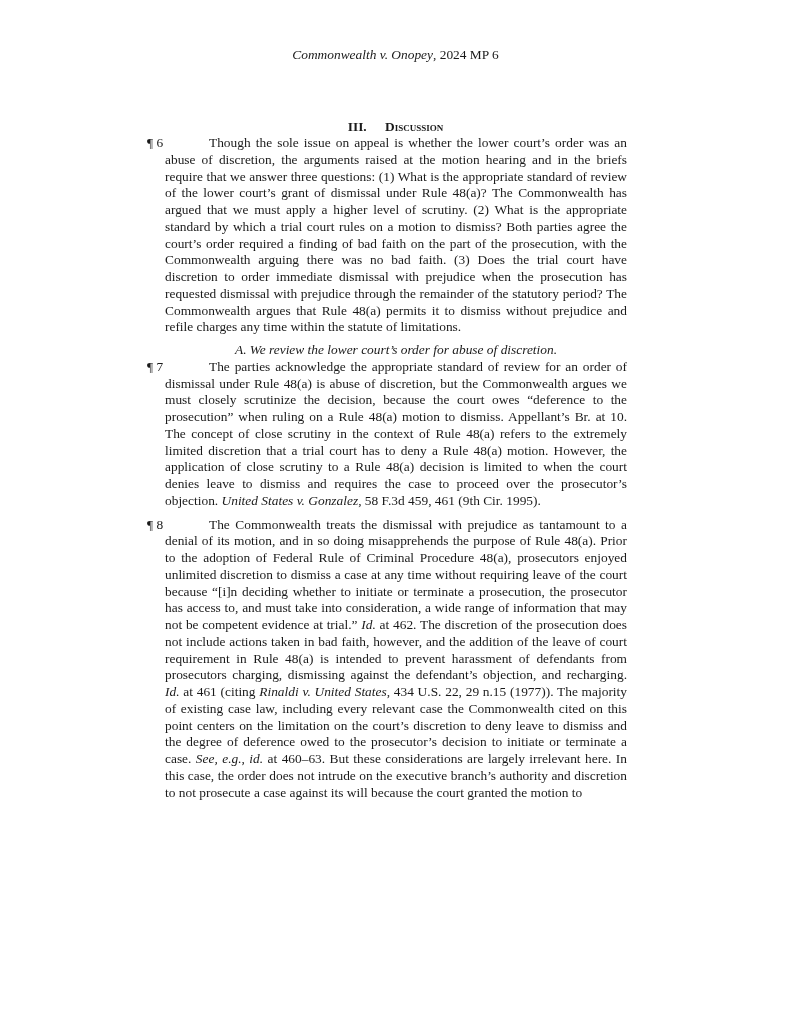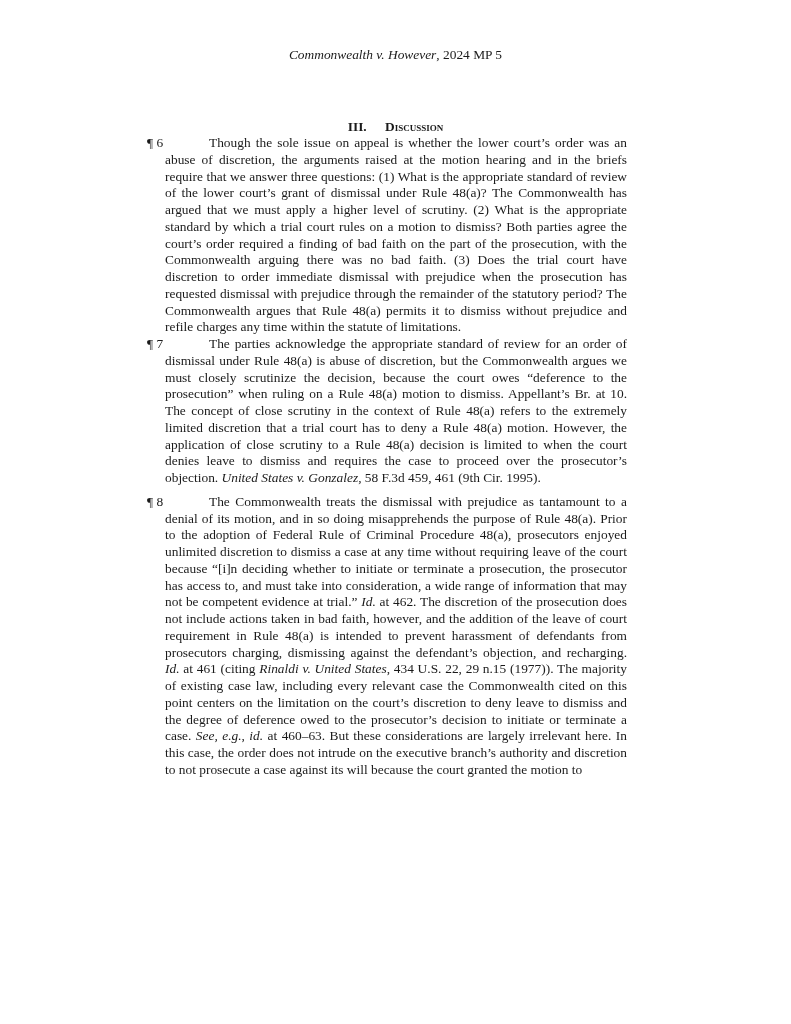--- a/index.html
+++ b/index.html
@@ -31,33 +31,34 @@
     .indent { display: inline-block; width: 44px; }
     .subheading {
       text-align: center; font-style: italic; margin: 6px 0 0 0; padding-left: 0;
     }
     i { }
   </style>
 </head>
 <body>
 
 <div class="running-header">
-  <i>Commonwealth v. However</i><span>, 2024 MP 5</span>
+  <i>Commonwealth v. Onopey</i><span>, 2024 MP 6</span>
 </div>
 
 <div class="section-heading">
   <span>III. </span><span class="sc">Discussion</span>
 </div>
 
 <div class="body">
 
   <p class="para">
     <span class="para-marker">¶ 6</span><span class="indent"></span><span>Though the sole issue on appeal is whether the lower court’s order was an abuse of discretion, the arguments raised at the motion hearing and in the briefs require that we answer three questions: (1) What is the appropriate standard of review of the lower court’s grant of dismissal under Rule 48(a)? The Commonwealth has argued that we must apply a higher level of scrutiny. (2) What is the appropriate standard by which a trial court rules on a motion to dismiss? Both parties agree the court’s order required a finding of bad faith on the part of the prosecution, with the Commonwealth arguing there was no bad faith. (3) Does the trial court have discretion to order immediate dismissal with prejudice when the prosecution has requested dismissal with prejudice through the remainder of the statutory period? The Commonwealth argues that Rule 48(a) permits it to dismiss without prejudice and refile charges any time within the statute of limitations.</span>
   </p>
 
+  <p class="subheading">A. We review the lower court’s order for abuse of discretion.</p>
 
   <p class="para">
     <span class="para-marker">¶ 7</span><span class="indent"></span><span>The parties acknowledge the appropriate standard of review for an order of dismissal under Rule 48(a) is abuse of discretion, but the Commonwealth argues we must closely scrutinize the decision, because the court owes “deference to the prosecution” when ruling on a Rule 48(a) motion to dismiss. Appellant’s Br. at 10. The concept of close scrutiny in the context of Rule 48(a) refers to the extremely limited discretion that a trial court has to deny a Rule 48(a) motion. However, the application of close scrutiny to a Rule 48(a) decision is limited to when the court denies leave to dismiss and requires the case to proceed over the prosecutor’s objection. </span><i>United States v. Gonzalez</i><span>, 58 F.3d 459, 461 (9th Cir. 1995).</span>
   </p>
 
   <p class="para gap">
     <span class="para-marker">¶ 8</span><span class="indent"></span><span>The Commonwealth treats the dismissal with prejudice as tantamount to a denial of its motion, and in so doing misapprehends the purpose of Rule 48(a). Prior to the adoption of Federal Rule of Criminal Procedure 48(a), prosecutors enjoyed unlimited discretion to dismiss a case at any time without requiring leave of the court because “[i]n deciding whether to initiate or terminate a prosecution, the prosecutor has access to, and must take into consideration, a wide range of information that may not be competent evidence at trial.” </span><i>Id.</i><span> at 462. The discretion of the prosecution does not include actions taken in bad faith, however, and the addition of the leave of court requirement in Rule 48(a) is intended to prevent harassment of defendants from prosecutors charging, dismissing against the defendant’s objection, and recharging. </span><i>Id.</i><span> at 461 (citing </span><i>Rinaldi v. United States</i><span>, 434 U.S. 22, 29 n.15 (1977)). The majority of existing case law, including every relevant case the Commonwealth cited on this point centers on the limitation on the court’s discretion to deny leave to dismiss and the degree of deference owed to the prosecutor’s decision to initiate or terminate a case. </span><i>See, e.g.</i><span>, </span><i>id.</i><span> at 460–63. But these considerations are largely irrelevant here. In this case, the order does not intrude on the executive branch’s authority and discretion to not prosecute a case against its will because the court granted the motion to</span>
   </p>
 
 </div>

